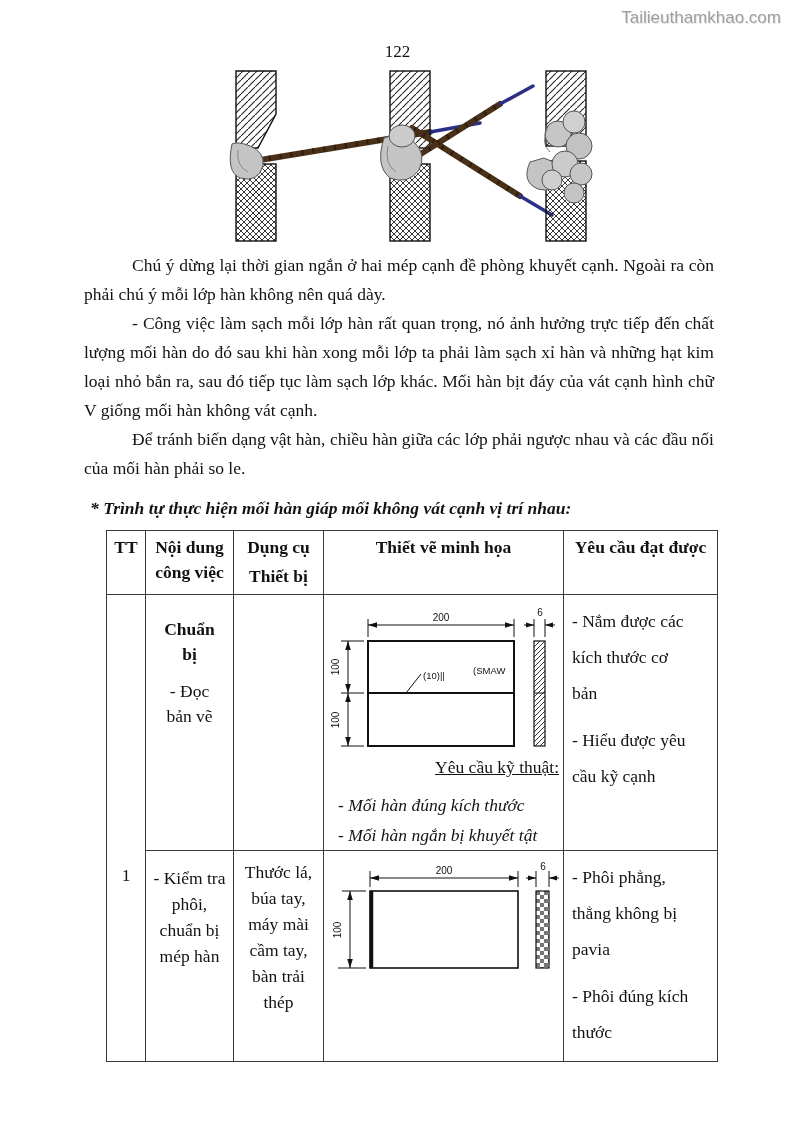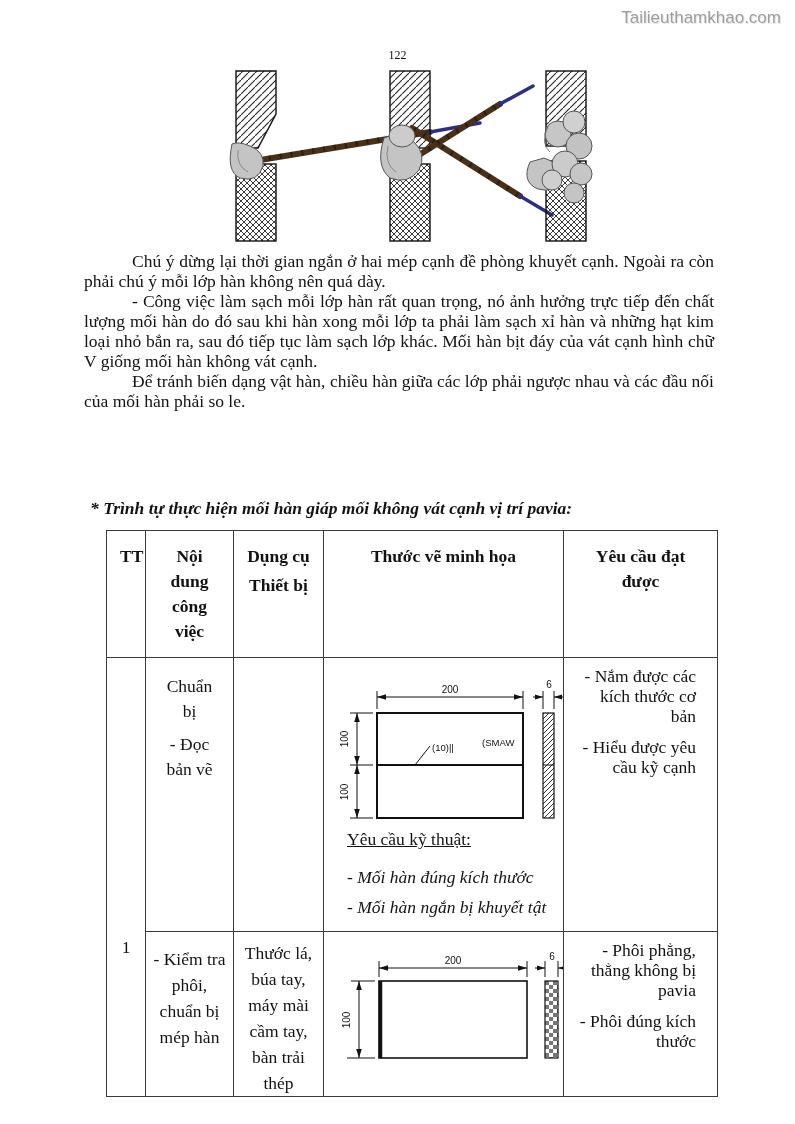--- a/index.html
+++ b/index.html
@@ -1,43 +1,43 @@
 <!DOCTYPE html>
 <html><head>
 <meta charset="utf-8">
 <style>
   html,body{margin:0;padding:0;background:#fff;}
   .page{position:relative;width:795px;height:1124px;background:#ffffff;overflow:hidden;
         font-family:"Liberation Serif",serif;color:#121212;}
   .watermark{position:absolute;top:8px;right:14px;font-family:"Liberation Sans",sans-serif;
         font-size:17px;color:#9e9e9e;text-shadow:1px 1px 0 #e6e6e6;}
-  .pagenum{position:absolute;top:48px;left:0;width:100%;text-align:center;font-size:12px;}
+  .pagenum{position:absolute;top:42px;left:0;width:100%;text-align:center;font-size:17px;}
   .fig{position:absolute;top:66px;left:178px;}
   .bodytext{position:absolute;top:251px;left:84px;width:630px;font-size:17.5px;
-        line-height:20px;text-align:justify;}
+        line-height:29px;text-align:justify;}
   .bodytext p{margin:0;text-indent:48px;}
   .heading{position:absolute;top:498px;left:90px;font-size:17.5px;font-weight:bold;font-style:italic;}
   table.tbl{position:absolute;top:530px;left:106px;width:611px;border-collapse:collapse;table-layout:fixed;}
-  .tbl td,.tbl th{border:1.5px solid #3a3a3a;padding:13px;overflow:hidden;}
+  .tbl td,.tbl th{border:1.5px solid #3a3a3a;padding:4px;overflow:hidden;}
   tr.hrow{height:64px;} tr.r1{height:245px;} tr.r2{height:160px;}
   th{font-size:17.5px;font-weight:bold;vertical-align:top;padding-top:7px;text-align:center;line-height:25px;}
   th .gap{margin-top:4px;}
   td.tt{vertical-align:top;text-align:center;font-size:17.5px;}
   .ttnum{padding-top:266px;}
   td.nd1{vertical-align:top;text-align:center;font-size:17.5px;line-height:25px;padding-top:10px;}
-  .ndtitle{font-weight:normal;width:56px;margin:6px auto;}
+  .ndtitle{font-weight:bold;width:56px;margin:12px auto;}
   .nditem{margin:8px auto 12px;width:58px;}
   td.nd2{vertical-align:top;text-align:center;font-size:17.5px;line-height:26px;padding:14px 6px 0;}
   td.dc2{vertical-align:top;text-align:center;font-size:17.5px;line-height:26px;padding:8px 4px 0;}
   td.hv{vertical-align:top;}
   td.hv svg{display:block;margin:4px auto 0;}
   .techreq{padding-left:10px;font-size:17.5px;}
-  .trtitle{text-decoration:underline;margin:4px 0 17px;}
+  .trtitle{text-decoration:underline;margin:4px 0 17px;text-align:right;}
   .tritem{font-style:italic;margin:9px 0 0;}
-  td.yc{vertical-align:top;font-size:17.5px;line-height:20px;padding:8px 21px 0 8px;text-align:right;}
+  td.yc{vertical-align:top;font-size:17.5px;line-height:36px;padding:8px 21px 0 8px;}
   td.yc p{margin:0 0 11px;}
   .dimtxt{font-family:"Liberation Sans",sans-serif;font-size:10px;fill:#111;}
   .symtxt{font-family:"Liberation Sans",sans-serif;font-size:9.5px;fill:#111;}
 </style>
 </head>
 <body>
 
 <div class="page">
 
   <div class="watermark">Tailieuthamkhao.com</div>
@@ -91,42 +91,42 @@
       <path d="M370,60 Q362,78 372,86" fill="none" stroke="#666" stroke-width="0.9"></path>
     </g>
   </svg>
 
   <div class="bodytext">
     <p>Chú ý dừng lại thời gian ngắn ở hai mép cạnh đề phòng khuyết cạnh. Ngoài ra còn phải chú ý mỗi lớp hàn không nên quá dày.</p>
     <p>- Công việc làm sạch mỗi lớp hàn rất quan trọng, nó ảnh hưởng trực tiếp đến chất lượng mối hàn do đó sau khi hàn xong mỗi lớp ta phải làm sạch xỉ hàn và những hạt kim loại nhỏ bắn ra, sau đó tiếp tục làm sạch lớp khác. Mối hàn bịt đáy của vát cạnh hình chữ V giống mối hàn không vát cạnh.</p>
     <p>Để tránh biến dạng vật hàn, chiều hàn giữa các lớp phải ngược nhau và các đầu nối của mối hàn phải so le.</p>
   </div>
 
-  <div class="heading">* Trình tự thực hiện mối hàn giáp mối không vát cạnh vị trí pavia:</div>
+  <div class="heading">* Trình tự thực hiện mối hàn giáp mối không vát cạnh vị trí nhau:</div>
 
   <table class="tbl">
     <colgroup>
       <col style="width:39px">
         <col style="width:88px">
         <col style="width:90px">
       <col style="width:240px">
         <col style="width:154px">
     </colgroup>
     <tbody>
         <tr class="hrow">
       <th>TT</th>
       <th>
         <div>Nội dung</div>
         <div>công việc</div>
       </th>
       <th>
         <div>Dụng cụ</div>
         <div class="gap">Thiết bị</div>
       </th>
-      <th>Thước vẽ minh họa</th>
+      <th>Thiết vẽ minh họa</th>
       <th>Yêu cầu đạt được</th>
     </tr>
 
     <tr class="r1">
       <td class="tt" rowspan="2">
         <div class="ttnum">1</div>
       </td>
       <td class="nd1">
         <div class="ndtitle">Chuẩn bị</div>
         <div class="nditem">- Đọc bản vẽ</div>

